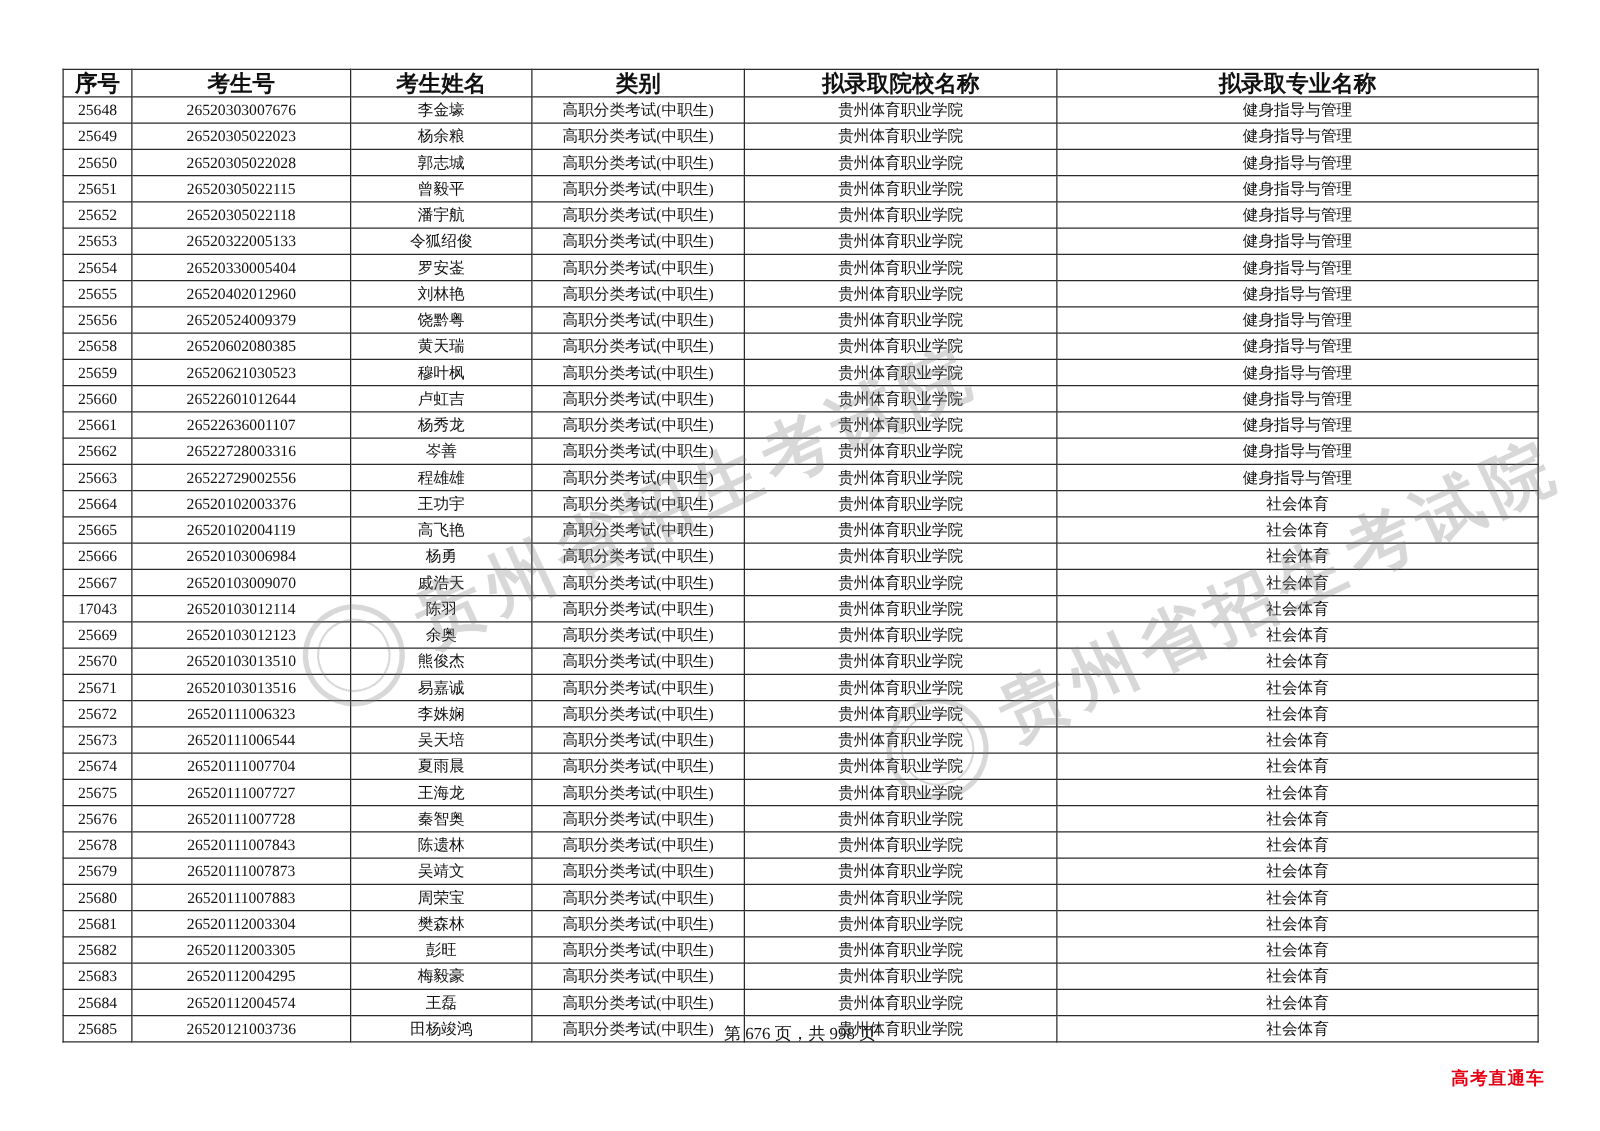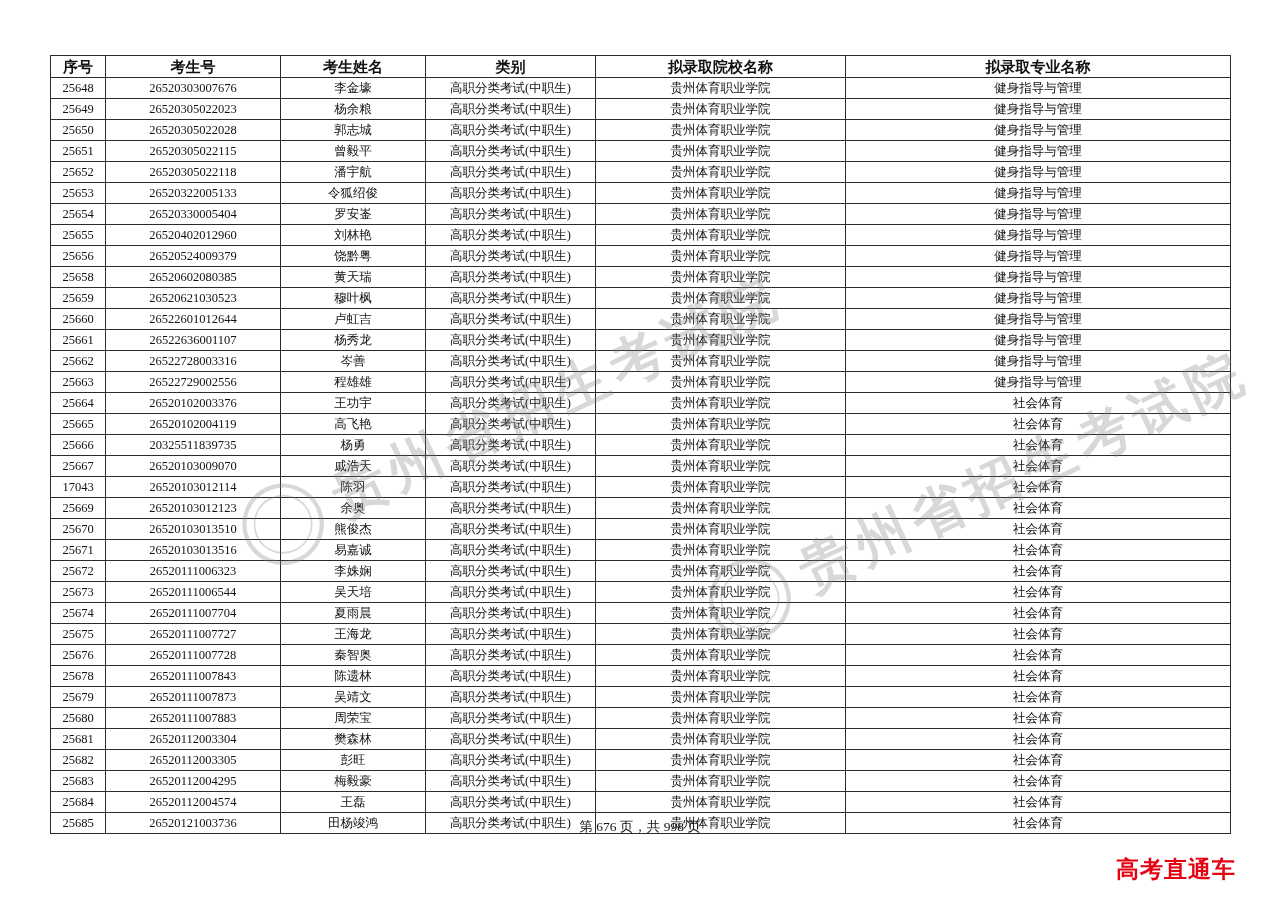--- a/index.html
+++ b/index.html
@@ -23,32 +23,32 @@
     text-align:center;
     font-size:12.5px;
     padding:0 2px;
     white-space:nowrap;
     overflow:hidden;
     height:20px;
     line-height:20px;
   }
   .admission th {
     font-weight:bold;
-    font-size:15px;
+    font-size:18px;
     height:22px;
     font-family:Liberation Serif, serif;
   }
 
   .footer {
     position:absolute; left:0; right:0; top:818px;
     text-align:center; font-size:13.5px; z-index:2;
   }
   .brand {
     position:absolute; right:44px; top:854px;
-    color:#e60012; font-weight:bold; font-size:23px;
+    color:#e60012; font-weight:bold; font-size:14px;
     font-family:"Liberation Sans","DejaVu Sans",sans-serif;
     z-index:4; letter-spacing:1px;
   }
 
   .watermark {
     position:absolute;
     display:flex; align-items:center; gap:16px;
     transform:rotate(-25deg);
     transform-origin:left center;
     color:rgba(125,125,125,0.30);
@@ -256,21 +256,21 @@
     <td>25665</td>
     <td>26520102004119</td>
     <td>高飞艳</td>
     <td>高职分类考试(中职生)</td>
     <td>贵州体育职业学院</td>
     <td>社会体育</td>
   </tr>
 
   <tr>
     <td>25666</td>
-    <td>20325511839735</td>
+    <td>26520103006984</td>
     <td>杨勇</td>
     <td>高职分类考试(中职生)</td>
     <td>贵州体育职业学院</td>
     <td>社会体育</td>
   </tr>
 
   <tr>
     <td>25667</td>
     <td>26520103009070</td>
     <td>戚浩天</td>

